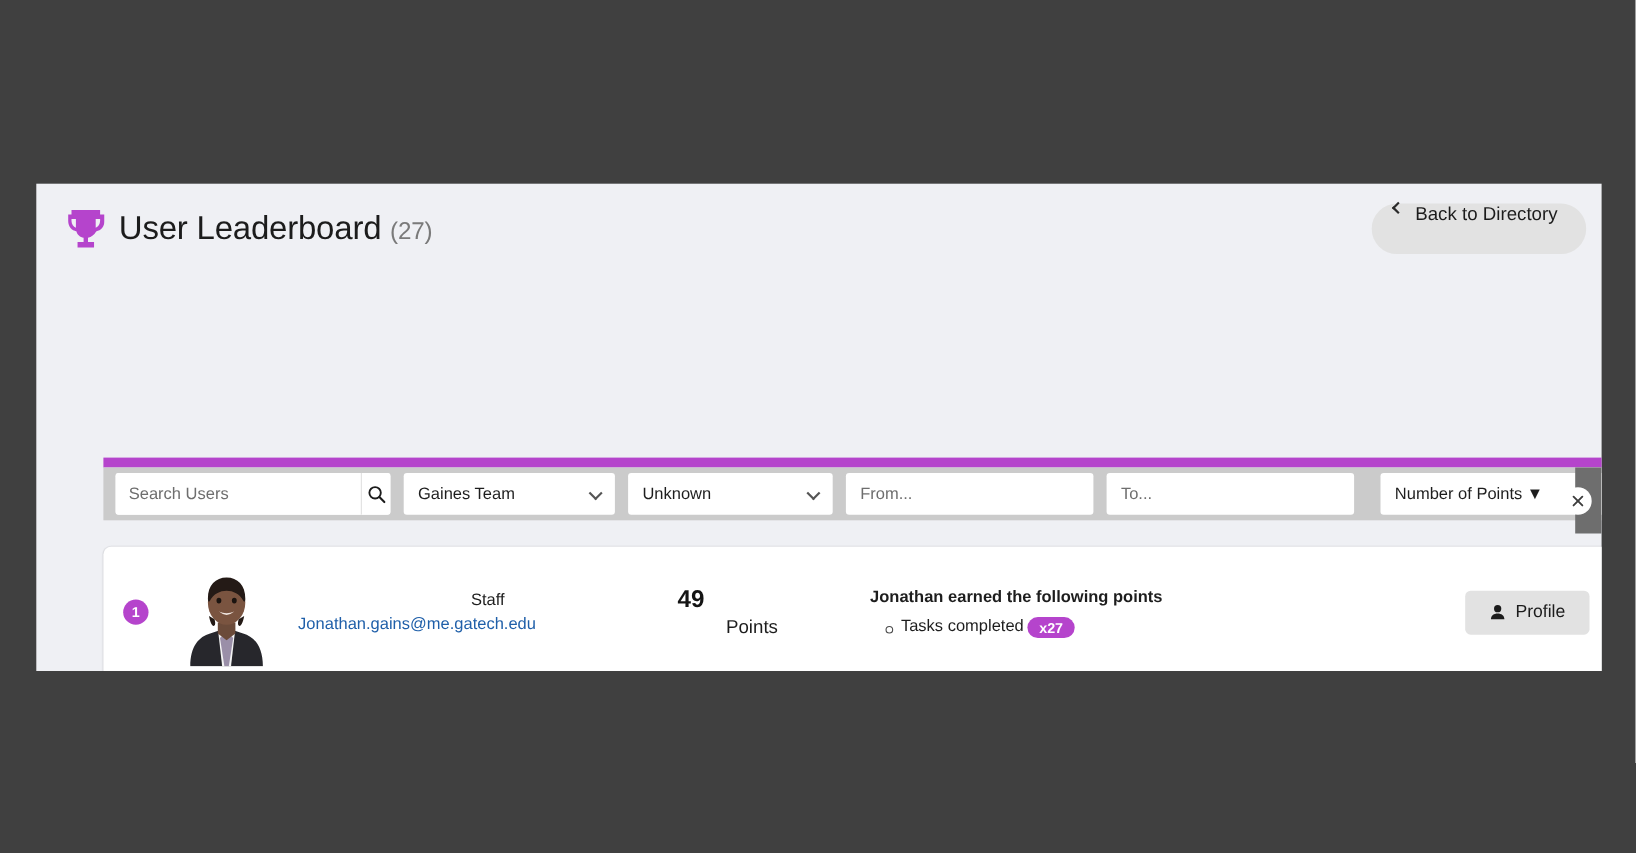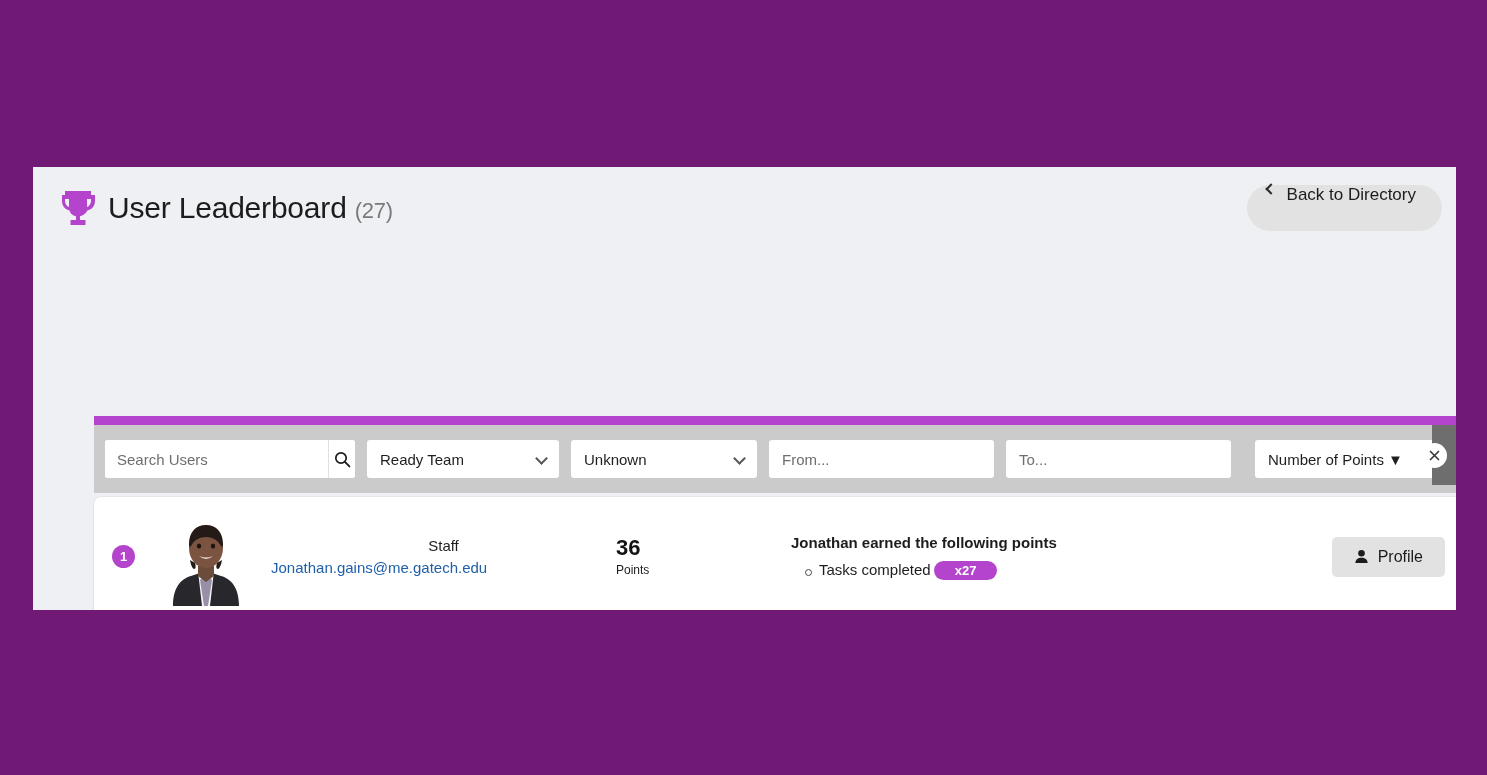--- a/index.html
+++ b/index.html
@@ -4,21 +4,21 @@
 <style>
   * { box-sizing: border-box; }
   html, body {
     margin: 0; padding: 0;
     width: 1487px; height: 775px;
     background: #ffffff;
     font-family: "Liberation Sans", sans-serif;
     overflow: hidden;
   }
 
-  .page { position: relative; width: 1487px; height: 775px; background: #701a75; }
+  .page { position: relative; width: 1487px; height: 775px; background: #404040; }
 
   
   .card {
     position: absolute;
     left: 33px; top: 167px;
     width: 1423px; height: 443px;
     background: #eff0f4;
     overflow: hidden;
   }
 
@@ -79,21 +79,21 @@
     position: absolute;
     left: 61px; top: 249px;
     width: 1371px; height: 9px;
     background: #b544cc;
   }
 
   
   .filter-bar {
     position: absolute;
     left: 61px; top: 258px;
-    width: 1371px; height: 68px;
+    width: 1371px; height: 48px;
     background: #cbcbcb;
     display: flex;
     align-items: center;
     padding: 0 11px;
     gap: 12px;
   }
   .search-group {
     display: flex;
     height: 38px;
     background: #ffffff;
@@ -254,23 +254,24 @@
   }
 
   .points-block { flex: 0 0 175px; }
   .points-num {
     font-size: 22px;
     font-weight: bold;
     color: #141414;
     line-height: 1.25;
   }
   .points-lbl {
-    font-size: 12px;
+    font-size: 17px;
     color: #1d1d1d;
     line-height: 1.4;
+    margin-left: 44px;
   }
 
   .earned-block { flex: 1 1 auto; min-width: 0; padding-right: 12px; }
   .earned-title {
     font-size: 15px;
     font-weight: bold;
     color: #1d1d1d;
     margin-bottom: 10px;
     white-space: nowrap;
   }
@@ -294,21 +295,21 @@
   }
   .count-pill {
     display: inline-flex;
     align-items: center;
     justify-content: center;
     background: #b544cc;
     color: #ffffff;
     font-size: 13px;
     font-weight: bold;
     border-radius: 10px;
-    padding: 2px 21px;
+    padding: 2px 11px;
     margin-left: 3px;
   }
 
   .profile-block { flex: 0 0 auto; }
   .profile-btn {
     display: inline-flex;
     align-items: center;
     gap: 9px;
     height: 40px;
     padding: 0 22px;
@@ -349,21 +350,21 @@
         <input class="search-input" type="text" placeholder="Search Users" style="">
         <button class="search-btn">
           <svg width="17" height="17" viewBox="0 0 17 17">
             <circle cx="7" cy="7" r="5.2" fill="none" stroke="#1c1c1c" stroke-width="1.7"></circle>
             <line x1="10.9" y1="10.9" x2="15.4" y2="15.4" stroke="#1c1c1c" stroke-width="1.9" stroke-linecap="round"></line>
           </svg>
         </button>
       </div>
 
       <div class="sel sel-team">
-        <span>Ready Team</span>
+        <span>Gaines Team</span>
         <span class="chev-down"></span>
       </div>
 
       <div class="sel sel-role">
         <span>Unknown</span>
         <span class="chev-down"></span>
       </div>
 
       <input class="date-in date-from" type="text" placeholder="From..." style="">
       <input class="date-in date-to" type="text" placeholder="To..." style="">
@@ -402,21 +403,21 @@
             <ellipse cx="42" cy="38" rx="2.2" ry="2.6" fill="#1b1410"></ellipse>
             <ellipse cx="56" cy="38" rx="2.2" ry="2.6" fill="#1b1410"></ellipse>
             <path d="M42 48q7 6 14 0q-7 3-14 0z" fill="#f0e6e0"></path>
           </svg>
         </div>
         <div class="user-block">
           <div class="user-role">Staff</div>
           <div class="user-email">Jonathan.gains@me.gatech.edu</div>
         </div>
         <div class="points-block">
-          <div class="points-num">36</div>
+          <div class="points-num">49</div>
           <div class="points-lbl">Points</div>
         </div>
         <div class="earned-block">
           <div class="earned-title">Jonathan earned the following points</div>
           <ul class="earned-list">
             <li class="earned-item">
               <span>Tasks completed</span>
               <span class="count-pill">x27</span>
             </li>
           </ul>

